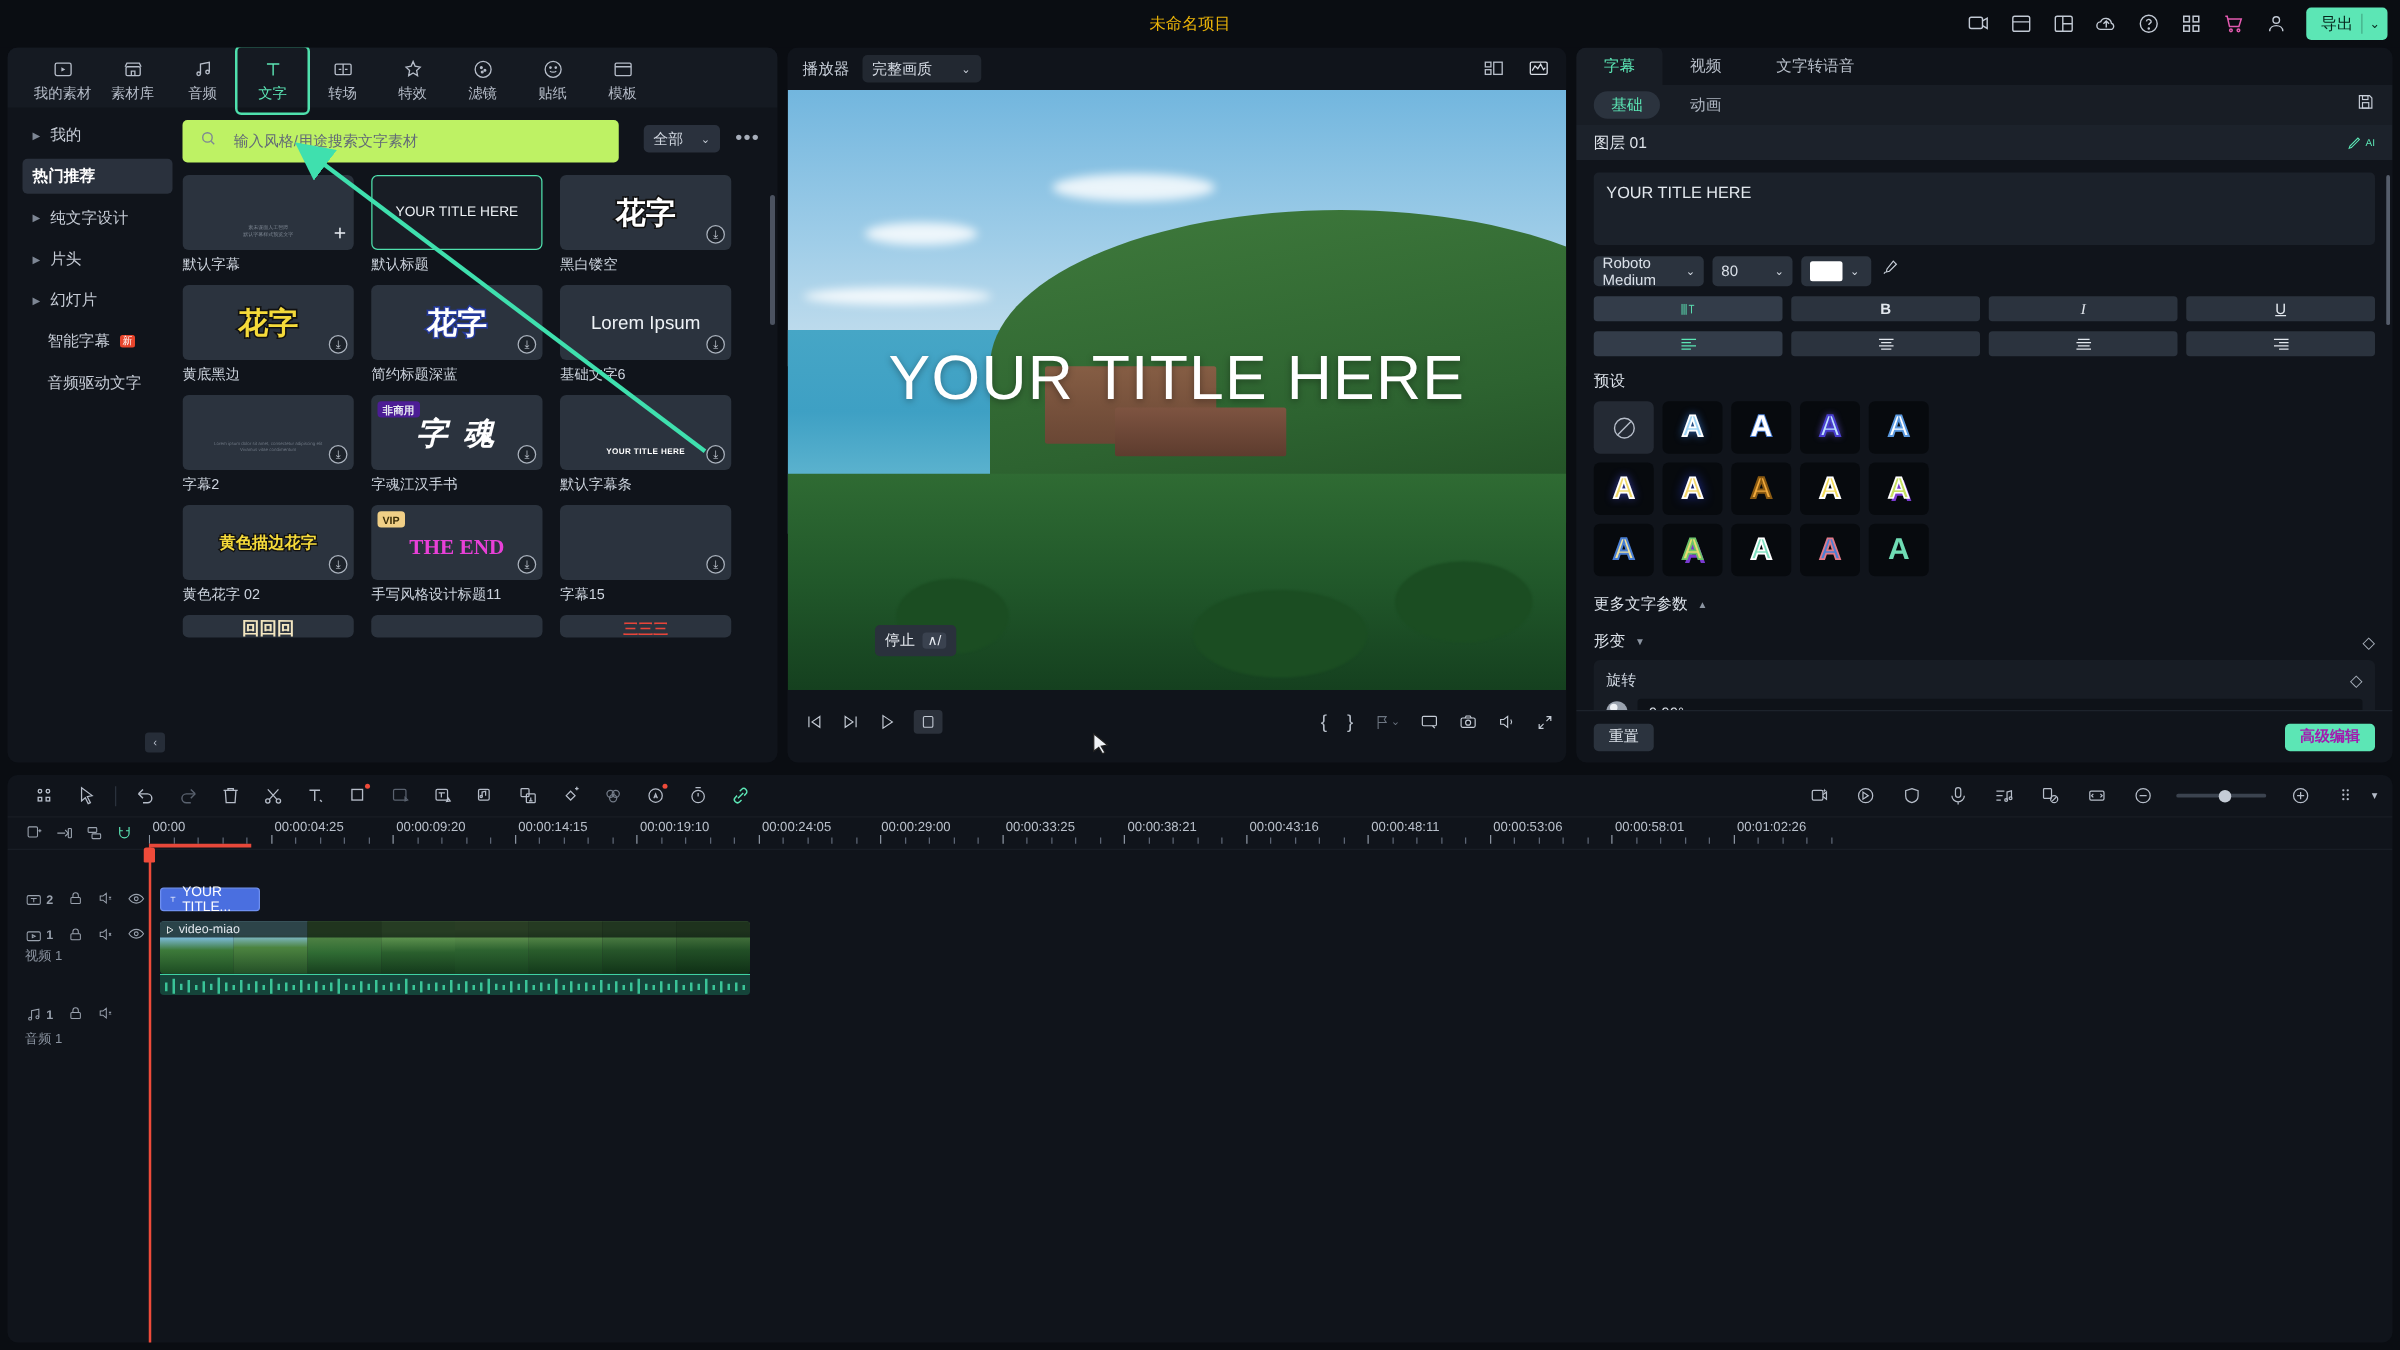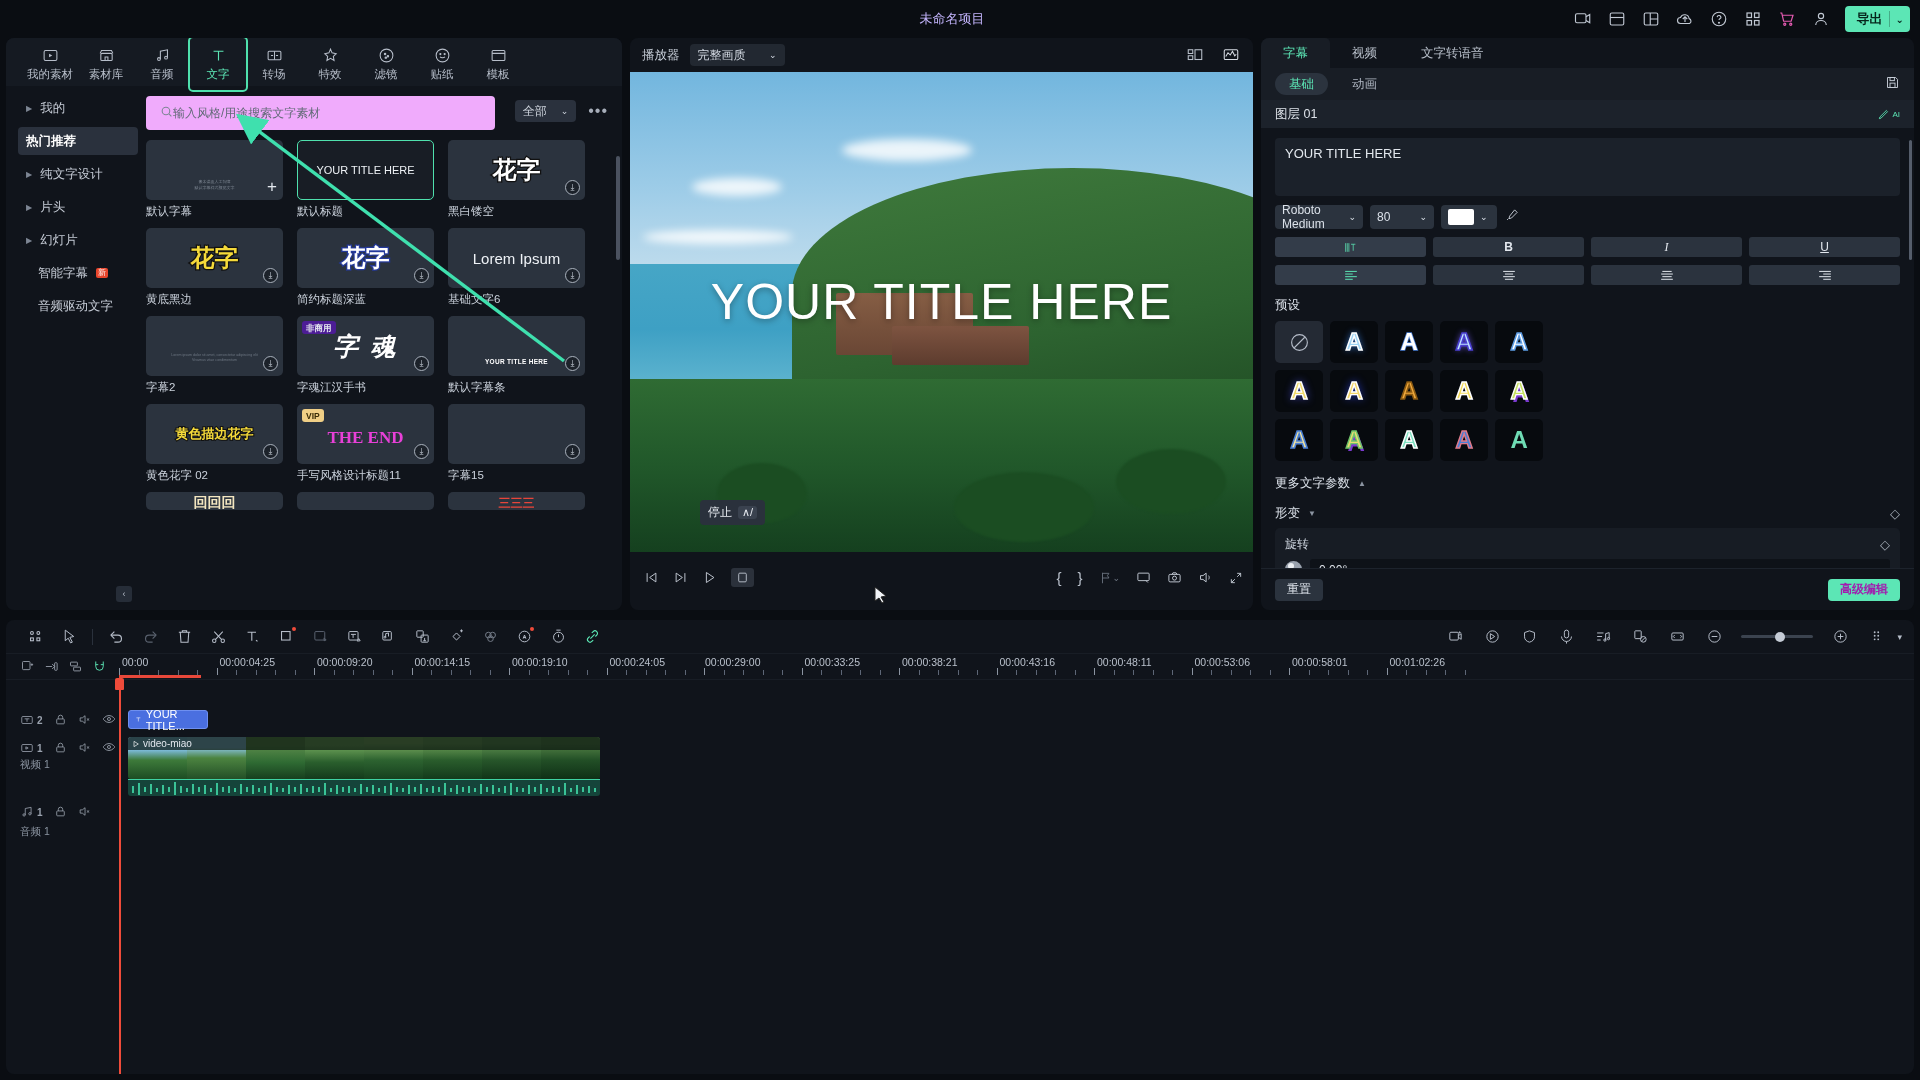--- a/index.html
+++ b/index.html
@@ -4,27 +4,27 @@
 <style>
   * { box-sizing: border-box; margin:0; padding:0; }
   html,body { width:1920px; height:1080px; overflow:hidden; background:#0a0d12;
     font-family:"Liberation Sans","DejaVu Sans",sans-serif; color:#d8dde5; }
   .app { position:relative; width:1920px; height:1080px; }
 
   
   .topbar { height:38px; background:#0a0d12; display:flex; align-items:center;
     position:relative; }
   .topbar .title { position:absolute; left:0; right:16px; text-align:center;
-    font-size:13px; color:#c4b5fd; }
+    font-size:13px; color:#eab308; }
   .topbar .right { position:absolute; right:10px; display:flex; align-items:center; gap:14px; }
   .ticon { width:20px; height:20px; display:flex; align-items:center; justify-content:center;
     color:#c2c9d4; cursor:pointer; }
   .ticon svg { width:18px; height:18px; }
   .export-btn { display:flex; align-items:center; background:#5ce6b5; color:#06261c;
-    font-size:13px; font-weight:bold; border-radius:4px; height:26px; padding:0 6px 0 12px;
+    font-size:13px; font-weight:normal; border-radius:4px; height:26px; padding:0 6px 0 12px;
     cursor:pointer; gap:6px; }
   .export-btn .sep { width:1px; height:16px; background:rgba(0,0,0,.25); }
 
   
   .main { display:flex; height:572px; }
 
   
   .leftpanel { width:618px; background:#10141b; border-radius:8px; margin:0 4px 0 6px;
     display:flex; flex-direction:column; overflow:hidden; position:relative; }
   .tabrow { height:48px; display:flex; align-items:center; gap:0; padding:4px 10px 0 16px; background:#151a22;}
@@ -36,22 +36,22 @@
   .tabitem.highlight { outline:2px solid #4fe0ad; border-radius:3px; height:52px; }
   .panelbody { display:flex; flex:1; min-height:0; }
   .cats { width:140px; padding:8px 8px 0 12px; display:flex; flex-direction:column; gap:5px; }
   .cat { height:28px; display:flex; align-items:center; gap:8px; font-size:12.5px;
     color:#c6ccd6; border-radius:4px; padding-left:8px; cursor:pointer; }
   .cat.sel { background:#2a313d; color:#fff; font-weight:bold; }
   .cat .arr { font-size:8px; color:#7d8694; }
   .badge-new { background:#e8452c; color:#fff; font-size:8px; border-radius:2px;
     padding:1px 2px; line-height:1; }
   .grid-area { flex:1; display:flex; flex-direction:column; min-width:0; }
-  .searchrow { height:34px; display:flex; align-items:center; gap:0; padding:0 14px;
-    background:#f0abfc; border-radius:4px; margin:10px 12px 6px 0; }
+  .searchrow { height:34px; display:flex; align-items:center; gap:14px; padding:0 14px;
+    background:#bef264; border-radius:4px; margin:10px 12px 6px 0; }
   .searchrow .inp { flex:1; font-size:12px; color:#626a77; }
   .allsel { background:#2a313d; border-radius:4px; height:22px; display:flex;
     align-items:center; gap:14px; padding:0 8px; font-size:12px; color:#cfd5de; cursor:pointer;}
   .dots { color:#a7aeba; font-size:16px; letter-spacing:1px; cursor:pointer; padding:0 4px; }
   .grid { flex:1; overflow:hidden; display:grid; grid-template-columns:repeat(3,137px);
     gap:9px 14px; padding:4px 4px 0 0; align-content:start; }
   .gcell { width:137px; }
   .gthumb { width:137px; height:60px; background:#2b333e; border-radius:5px; position:relative;
     display:flex; align-items:center; justify-content:center; overflow:hidden; cursor:pointer; }
   .gthumb.sel { background:#181d25; border:1.6px solid #4fe0ad; }

